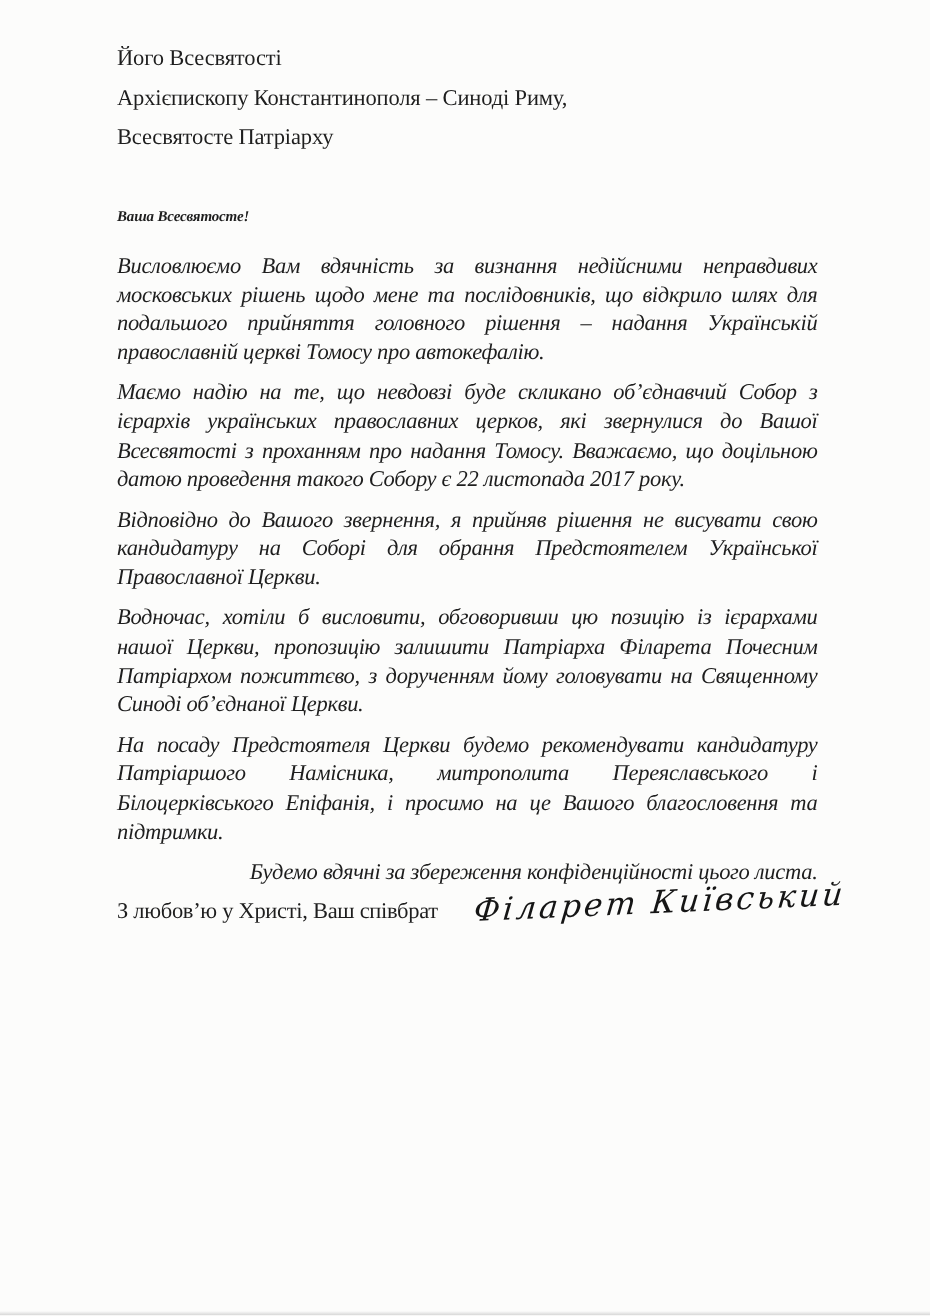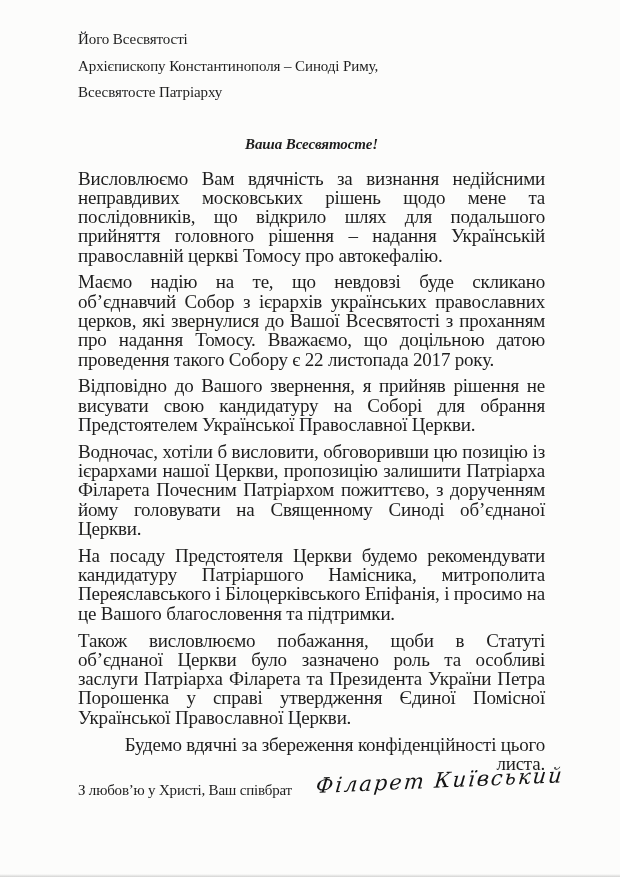--- a/index.html
+++ b/index.html
@@ -27,40 +27,41 @@
     margin: 0;
   }
   .recipient-line {
     font-size: 15px;
     line-height: 26.5px;
     letter-spacing: -0.1px;
   }
   .salutation {
     margin-top: 27px;
     margin-bottom: 13px;
-    text-align: center;
+    text-align: left;
     font-weight: bold;
     font-style: italic;
-    font-size: 15px;
+    font-size: 10px;
     line-height: 23px;
     letter-spacing: -0.1px;
   }
   .para {
     margin: 0 0 7.5px 0;
-    font-size: 19px;
+    font-size: 15px;
     line-height: 19.3px;
     text-align: justify;
     letter-spacing: -0.2px;
+    font-style: italic;
   }
   .para.single-line {
     text-align: right;
   }
   .closing-row {
     display: flex;
-    align-items: center;
+    align-items: flex-end;
     margin-top: 3px;
   }
   .closing-text {
     font-size: 15px;
     line-height: 19.3px;
     letter-spacing: -0.2px;
     white-space: nowrap;
   }
   .signature {
     display: inline-block;
@@ -95,21 +96,20 @@
     <div class="recipient-line">Всесвятосте Патріарху</div>
   </div>
 
   <div class="salutation">Ваша Всесвятосте!</div>
 
   <p class="para">Висловлюємо Вам вдячність за визнання недійсними неправдивих московських рішень щодо мене та послідовників, що відкрило шлях для подальшого прийняття головного рішення – надання Українській православній церкві Томосу про автокефалію.</p>
   <p class="para">Маємо надію на те, що невдовзі буде скликано об’єднавчий Собор з ієрархів українських православних церков, які звернулися до Вашої Всесвятості з проханням про надання Томосу. Вважаємо, що доцільною датою проведення такого Собору є 22 листопада 2017 року.</p>
   <p class="para">Відповідно до Вашого звернення, я прийняв рішення не висувати свою кандидатуру на Соборі для обрання Предстоятелем Української Православної Церкви.</p>
   <p class="para">Водночас, хотіли б висловити, обговоривши цю позицію із ієрархами нашої Церкви, пропозицію залишити Патріарха Філарета Почесним Патріархом пожиттєво, з дорученням йому головувати на Священному Синоді об’єднаної Церкви.</p>
   <p class="para">На посаду Предстоятеля Церкви будемо рекомендувати кандидатуру Патріаршого Намісника, митрополита Переяславського і Білоцерківського Епіфанія, і просимо на це Вашого благословення та підтримки.</p>
-  <p class="para">Також висловлюємо побажання, щоби в Статуті об’єднаної Церкви було зазначено роль та особливі заслуги Патріарха Філарета та Президента України Петра Порошенка у справі утвердження Єдиної Помісної Української Православної Церкви.</p>
 
   <p class="para single-line">Будемо вдячні за збереження конфіденційності цього листа.</p>
 
   <div class="closing-row">
     <span class="closing-text">З любов’ю у Христі, Ваш співбрат</span>
     <span class="signature">Філарет Київський</span>
   </div>
 
   <div class="scan-edge-bottom"></div>
 </div>

